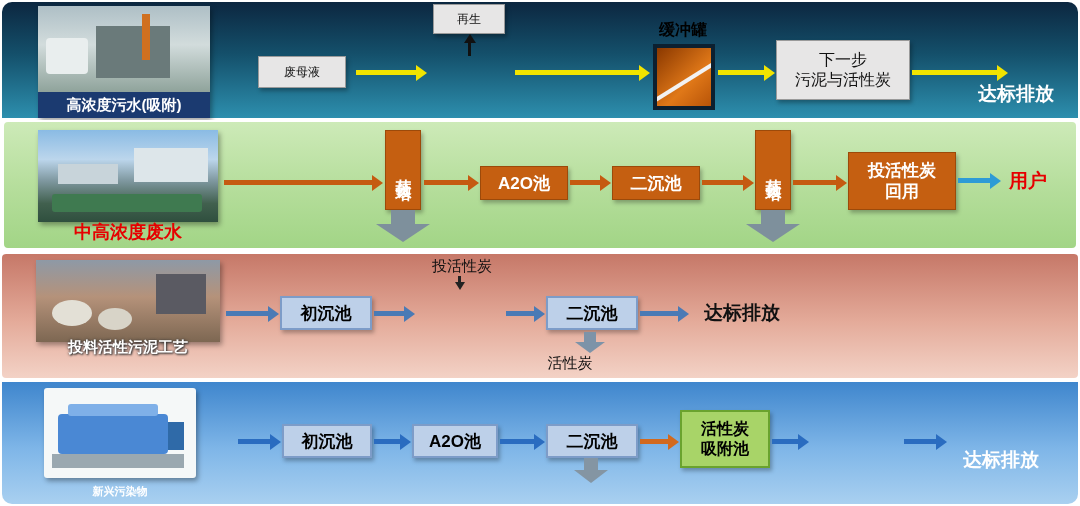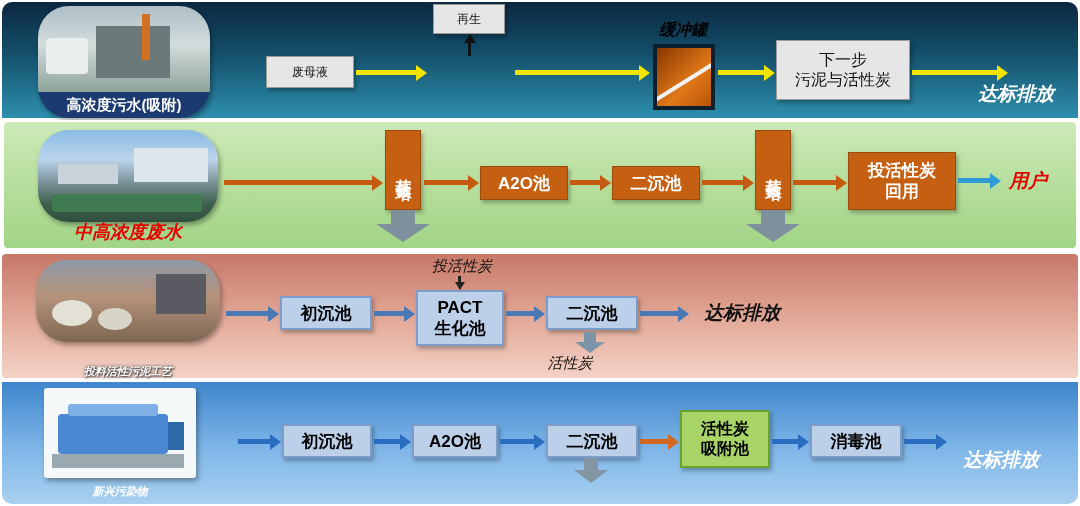--- a/index.html
+++ b/index.html
@@ -36,45 +36,45 @@
   .bd-sm::after{border-left:15px solid transparent;border-right:15px solid transparent;border-top:11px solid currentColor;}
   .bd-md::after{border-left:17px solid transparent;border-right:17px solid transparent;border-top:13px solid currentColor;}
   
   .arrup{position:absolute;width:3px;background:#111;}
   .arrup::before{content:"";position:absolute;bottom:100%;left:50%;transform:translateX(-50%);
     border-left:6px solid transparent;border-right:6px solid transparent;border-bottom:9px solid #111;}
   .arrdn{position:absolute;width:3px;background:#222;}
   .arrdn::after{content:"";position:absolute;top:100%;left:50%;transform:translateX(-50%);
     border-left:5px solid transparent;border-right:5px solid transparent;border-top:8px solid #222;}
   
-  .photo{position:absolute;overflow:hidden;box-shadow:2px 3px 5px rgba(0,0,0,.35);border-radius:31px;}
+  .photo{position:absolute;overflow:hidden;box-shadow:2px 3px 5px rgba(0,0,0,.35);}
   .pcap1{position:absolute;left:0;right:0;bottom:0;height:26px;background:#1b3a70;color:#fff;
     font-weight:bold;font-size:15px;display:flex;align-items:center;justify-content:center;}
-  .txt{position:absolute;display:flex;align-items:center;justify-content:center;text-align:right;font-style:italic;}
+  .txt{position:absolute;display:flex;align-items:center;justify-content:center;text-align:right;}
   .tank{position:absolute;border:4px solid #0c2030;box-sizing:border-box;
     background:linear-gradient(135deg,#8a3800 0%,#e07818 60%,#b85408 100%);overflow:hidden;}
   .tank .stripe{position:absolute;left:-8px;top:26px;width:90px;height:4px;background:#f2f2f2;transform:rotate(-32deg);}
   .shape{position:absolute;}
 </style>
 </head>
 <body>
 
 <div class="canvas">
 
   <section class="row row1">
     <div class="photo" style="left:36px;top:4px;width:172px;height:112px;">
       <div class="shape" style="left:0;top:0;right:0;height:86px;background:linear-gradient(180deg,#aebfc6 0%,#d2dcdc 45%,#8fa39b 100%);"></div>
       <div class="shape" style="left:8px;top:32px;width:42px;height:36px;background:#e9eeee;border-radius:4px;"></div>
       <div class="shape" style="left:58px;top:20px;width:74px;height:52px;background:#6a7a7a;"></div>
       <div class="shape" style="left:104px;top:8px;width:8px;height:46px;background:#d07020;"></div>
       <div class="pcap1">高浓度污水(吸附)</div>
     </div>
 
     <div class="node gray-box" style="left:431px;top:2px;width:72px;height:30px;">再生</div>
-    <div class="node gray-box" style="left:264px;top:54px;width:88px;height:32px;">废母液</div>
+    <div class="node gray-box" style="left:256px;top:54px;width:88px;height:32px;">废母液</div>
 
     <div class="arrup" style="left:466px;top:41px;height:13px;"></div>
     <div class="harr ay" style="left:354px;top:68px;width:60px;"></div>
     <div class="harr ay" style="left:513px;top:68px;width:124px;"></div>
 
     <div class="txt" style="left:643px;top:18px;width:76px;height:20px;color:#000;font-weight:bold;font-size:16px;">缓冲罐</div>
     <div class="tank" style="left:651px;top:42px;width:62px;height:66px;">
       <div class="stripe"></div>
     </div>
 
@@ -114,30 +114,28 @@
 
   </section>
 
   <section class="row row3">
     <div class="photo" style="left:34px;top:6px;width:184px;height:82px;">
       <div class="shape" style="left:0;top:0;right:0;bottom:0;background:linear-gradient(180deg,#8e99a6 0%,#b5927a 45%,#7d6752 100%);"></div>
       <div class="shape" style="left:16px;top:40px;width:40px;height:26px;background:#e3e0d6;border-radius:50%;"></div>
       <div class="shape" style="left:62px;top:48px;width:34px;height:22px;background:#d8d4c8;border-radius:50%;"></div>
       <div class="shape" style="left:120px;top:14px;width:50px;height:40px;background:#5a5a62;"></div>
     </div>
-    <div class="txt" style="left:34px;top:106px;width:184px;height:22px;color:#fff;font-weight:bold;font-size:11px;text-shadow:1px 1px 2px #333,0 0 3px #333;">投料活性污泥工艺</div>
+    <div class="txt" style="left:34px;top:82px;width:184px;height:22px;color:#fff;font-weight:bold;font-size:15px;text-shadow:1px 1px 2px #333,0 0 3px #333;">投料活性污泥工艺</div>
 
     <div class="harr as" style="left:224px;top:57px;width:42px;"></div>
     <div class="node blue-box" style="left:278px;top:42px;width:92px;height:34px;">初沉池</div>
     <div class="harr as" style="left:372px;top:57px;width:30px;"></div>
 
     <div class="txt" style="left:412px;top:2px;width:96px;height:20px;color:#111;font-size:15px;">投活性炭</div>
     <div class="arrdn" style="left:456px;top:22px;height:6px;"></div>
-    <div class="node blue-box pre" style="left:414px;top:36px;width:88px;height:56px;">PACT
-生化池</div>
 
     <div class="harr as" style="left:504px;top:57px;width:28px;"></div>
     <div class="node blue-box" style="left:544px;top:42px;width:92px;height:34px;">二沉池</div>
     <div class="harr as" style="left:638px;top:57px;width:38px;"></div>
     <div class="txt" style="left:688px;top:46px;width:104px;height:26px;color:#111;font-weight:bold;font-size:19px;">达标排放</div>
 
     <div class="bdown bd-sm" style="left:582px;top:78px;width:12px;height:10px;color:#7d93a8;"></div>
     <div class="txt" style="left:528px;top:99px;width:80px;height:20px;color:#111;font-size:15px;">活性炭</div>
   </section>
 
@@ -156,18 +154,17 @@
     <div class="node blue-box" style="left:410px;top:42px;width:86px;height:34px;">A2O池</div>
     <div class="harr a4" style="left:498px;top:57px;width:34px;"></div>
     <div class="node blue-box" style="left:544px;top:42px;width:92px;height:34px;">二沉池</div>
 
     <div class="bdown bd-md" style="left:582px;top:76px;width:14px;height:12px;color:#8495a3;"></div>
 
     <div class="harr aor" style="left:638px;top:57px;width:28px;"></div>
     <div class="node green-box pre" style="left:678px;top:28px;width:90px;height:58px;">活性炭
 吸附池</div>
     <div class="harr a4" style="left:770px;top:57px;width:26px;"></div>
-    <div class="node blue-box" style="left:808px;top:42px;width:92px;height:34px;">消毒池</div>
     <div class="harr a4" style="left:902px;top:57px;width:32px;"></div>
     <div class="txt" style="left:944px;top:66px;width:110px;height:24px;color:#fff;font-weight:bold;font-size:19px;">达标排放</div>
   </section>
 
 </div>
 
 </body></html>

